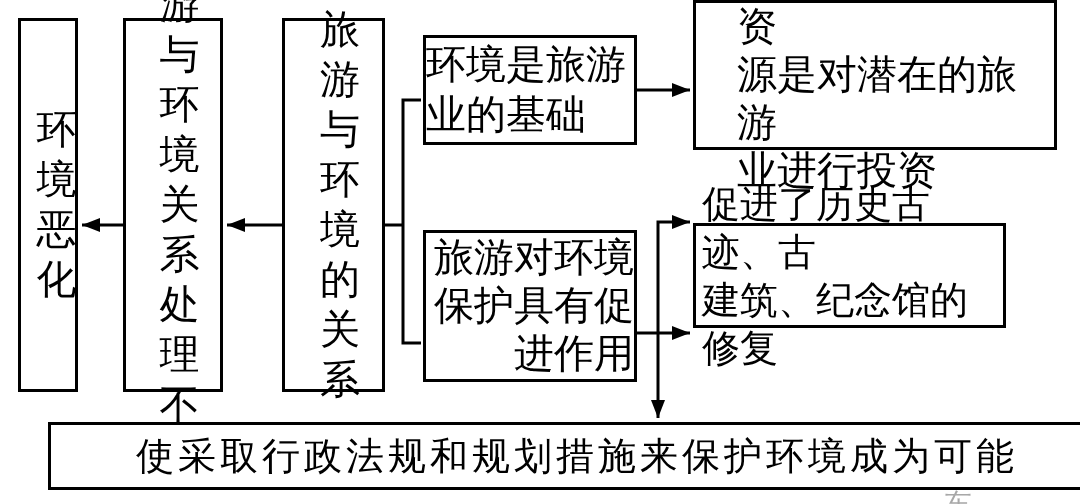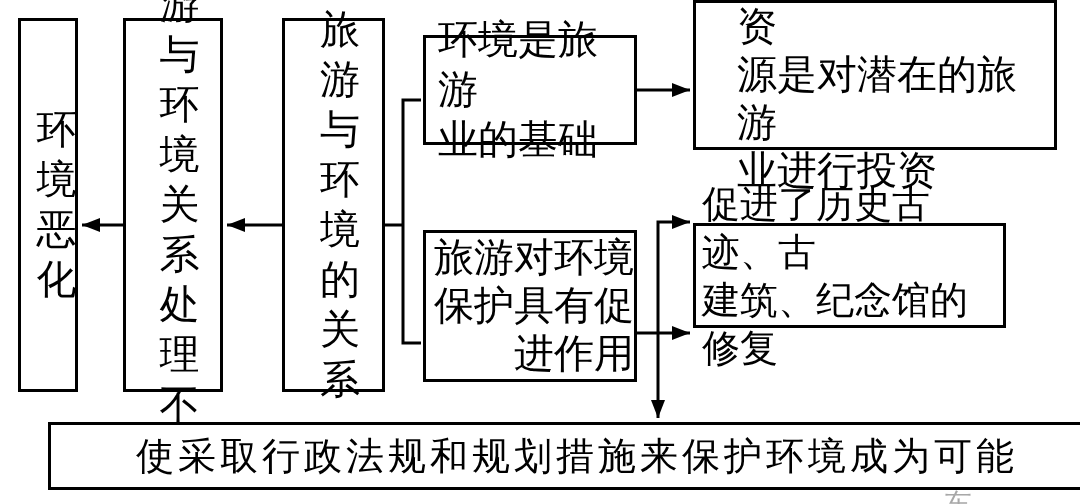--- a/index.html
+++ b/index.html
@@ -40,21 +40,21 @@
   }
   
   .n-env-det        { left: 18px;  top: 18px;  width: 60px;  height: 374px; justify-content: center; }
   .n-env-det .node-text        { text-align: center; }
   .n-rel-poor       { left: 123px; top: 18px;  width: 100px; height: 374px; justify-content: center; }
   .n-rel-poor .node-text       { text-align: center; letter-spacing: 4px; }
   .n-relation       { left: 282px; top: 18px;  width: 103px; height: 374px; justify-content: center; }
   .n-relation .node-text       { text-align: center; letter-spacing: 4px; }
   
   .n-foundation     { left: 423px; top: 35px;  width: 214px; height: 110px; }
-  .n-foundation .node-text     { padding-left: 12px; }
+  .n-foundation .node-text     { padding-left: 0; }
   .n-promotes       { left: 423px; top: 230px; width: 214px; height: 152px; text-align: right; }
   .n-promotes .node-text       { padding-left: 4px; line-height: 48px; }
   
   .n-invest         { left: 693px; top: 0;  width: 364px; height: 150px; padding-left: 33px; }
   .n-invest .node-text         { padding-left: 8px; line-height: 48px; }
   .n-restoration    { left: 693px; top: 175px; width: 313px; height: 105px; margin-top: 48px; }
   .n-restoration .node-text    { padding-left: 6px; font-size: 38px; line-height: 48px; }
   .n-natural        { left: 693px; top: 290px; width: 364px; height: 105px; }
   .n-natural .node-text        { padding-left: 6px; font-size: 38px; line-height: 48px; }
   

